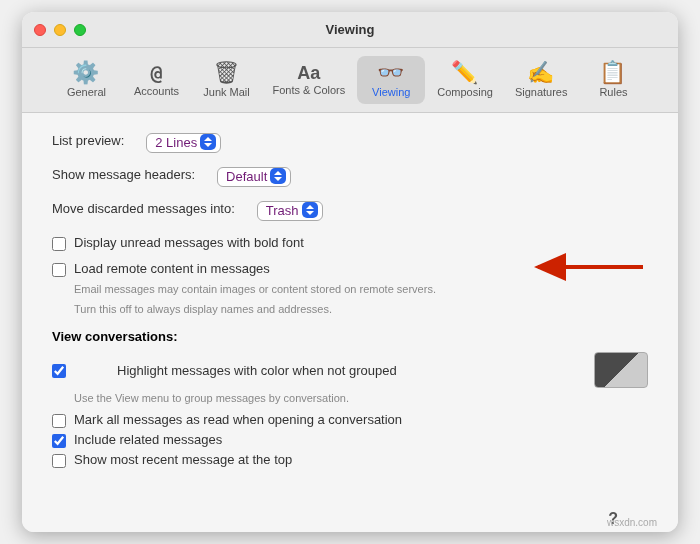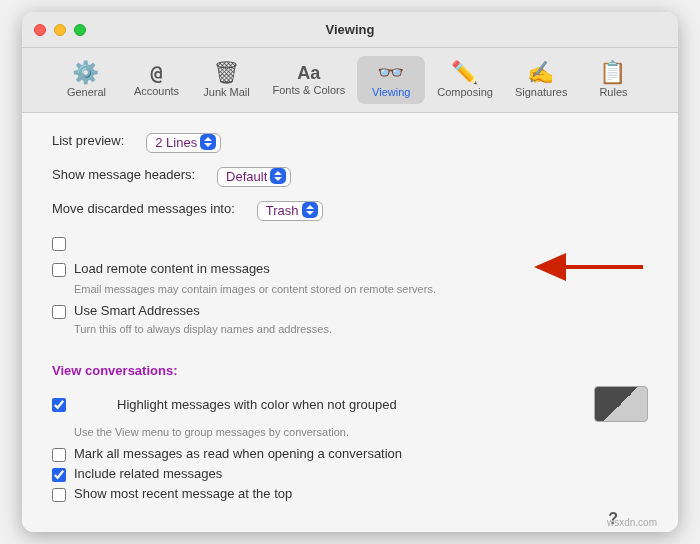--- a/index.html
+++ b/index.html
@@ -127,22 +127,22 @@
     }
     .checkbox-sublabel {
       font-size: 11px;
       color: #888;
       margin-left: 22px;
       margin-bottom: 8px;
     }
     .section-header {
       font-size: 13px;
       font-weight: 600;
-      color: #a21caf;
-      margin-top: 28px;
+      color: #000000;
+      margin-top: 14px;
       margin-bottom: 8px;
     }
     .color-preview {
       width: 54px;
       height: 36px;
       border: 1px solid #aaa;
       border-radius: 4px;
       background: linear-gradient(135deg, #4a4a4a 50%, #ccc 50%);
       margin-left: 12px;
       flex-shrink: 0;
@@ -260,20 +260,21 @@
           <div class="arr-up"></div>
           <div class="arr-down"></div>
         </div>
       </div>
     </div>
 
     <div class="checkbox-section">
 
       <div class="checkbox-row">
         <input type="checkbox" style="">
+        <span class="checkbox-label">Display unread messages with bold font</span>
       </div>
 
       <div style="display:flex;align-items:flex-end;margin-bottom:2px;">
         <div style="flex:1;">
           <div class="checkbox-row">
             <input type="checkbox" style="">
             <span class="checkbox-label">Load remote content in messages</span>
           </div>
         </div>
 
@@ -283,24 +284,20 @@
               <marker id="arrowhead" markerWidth="8" markerHeight="7" refX="7" refY="3.5" orient="auto">
                 <polygon points="0 0, 8 3.5, 0 7" fill="#cc2200"></polygon>
               </marker>
             </defs>
             <line x1="115" y1="14" x2="10" y2="14" stroke="#cc2200" stroke-width="4" marker-end="url(#arrowhead)"></line>
           </svg>
         </div>
       </div>
       <div class="checkbox-sublabel">Email messages may contain images or content stored on remote servers.</div>
 
-      <div class="checkbox-row">
-        <input type="checkbox" style="">
-        <span class="checkbox-label">Use Smart Addresses</span>
-      </div>
       <div class="checkbox-sublabel">Turn this off to always display names and addresses.</div>
     </div>
 
     <div class="section-header">View conversations:</div>
 
     <div class="checkbox-section">
 
       <div class="checkbox-row" style="align-items:center;gap:43px;">
         <input type="checkbox" checked="" style="accent-color: rgb(37, 99, 235);">
         <span class="checkbox-label" style="flex:1;">Highlight messages with color when not grouped</span>

